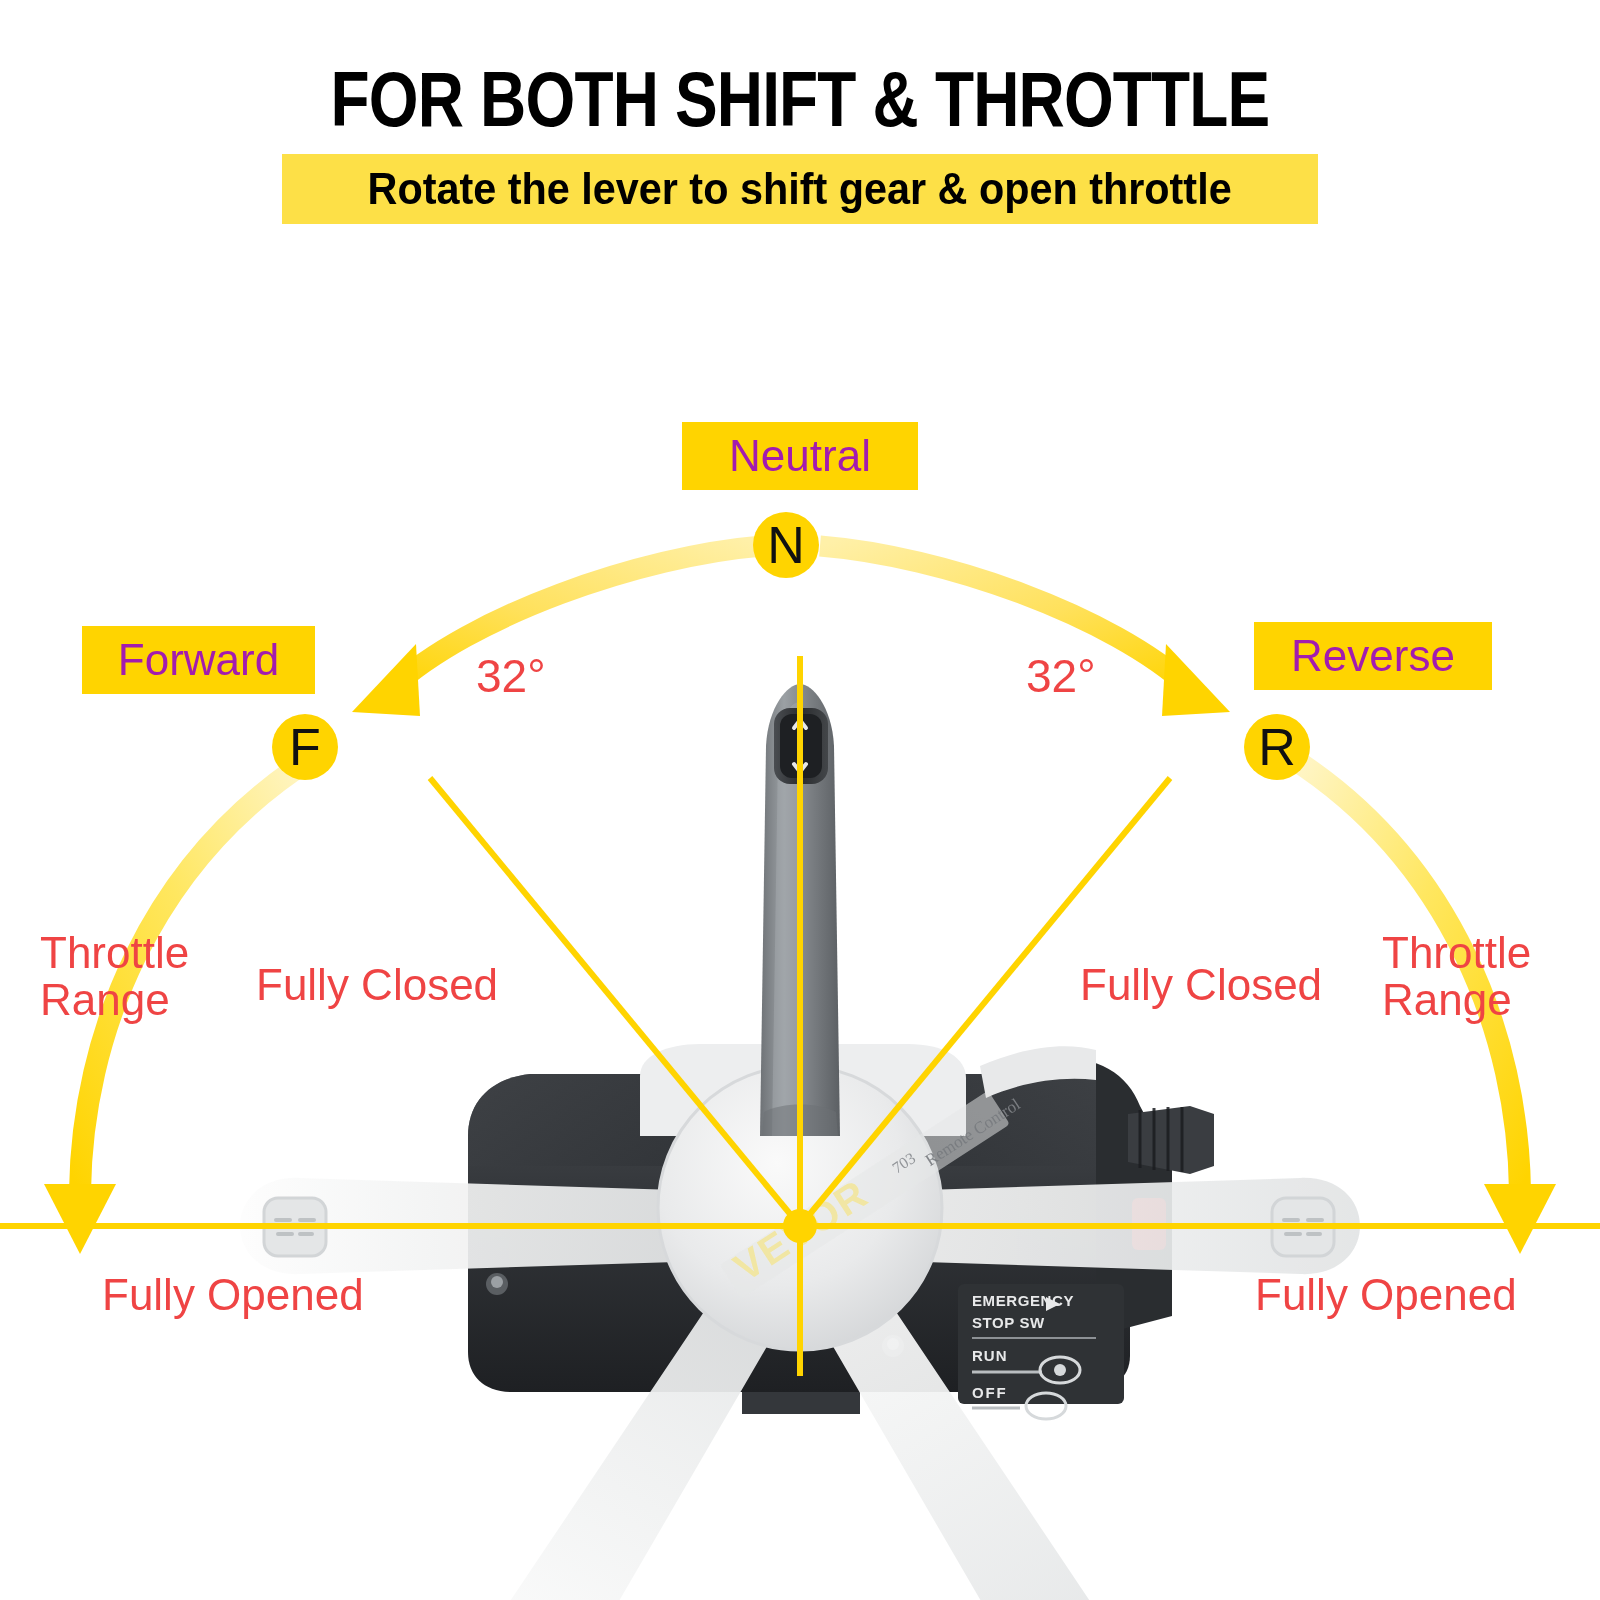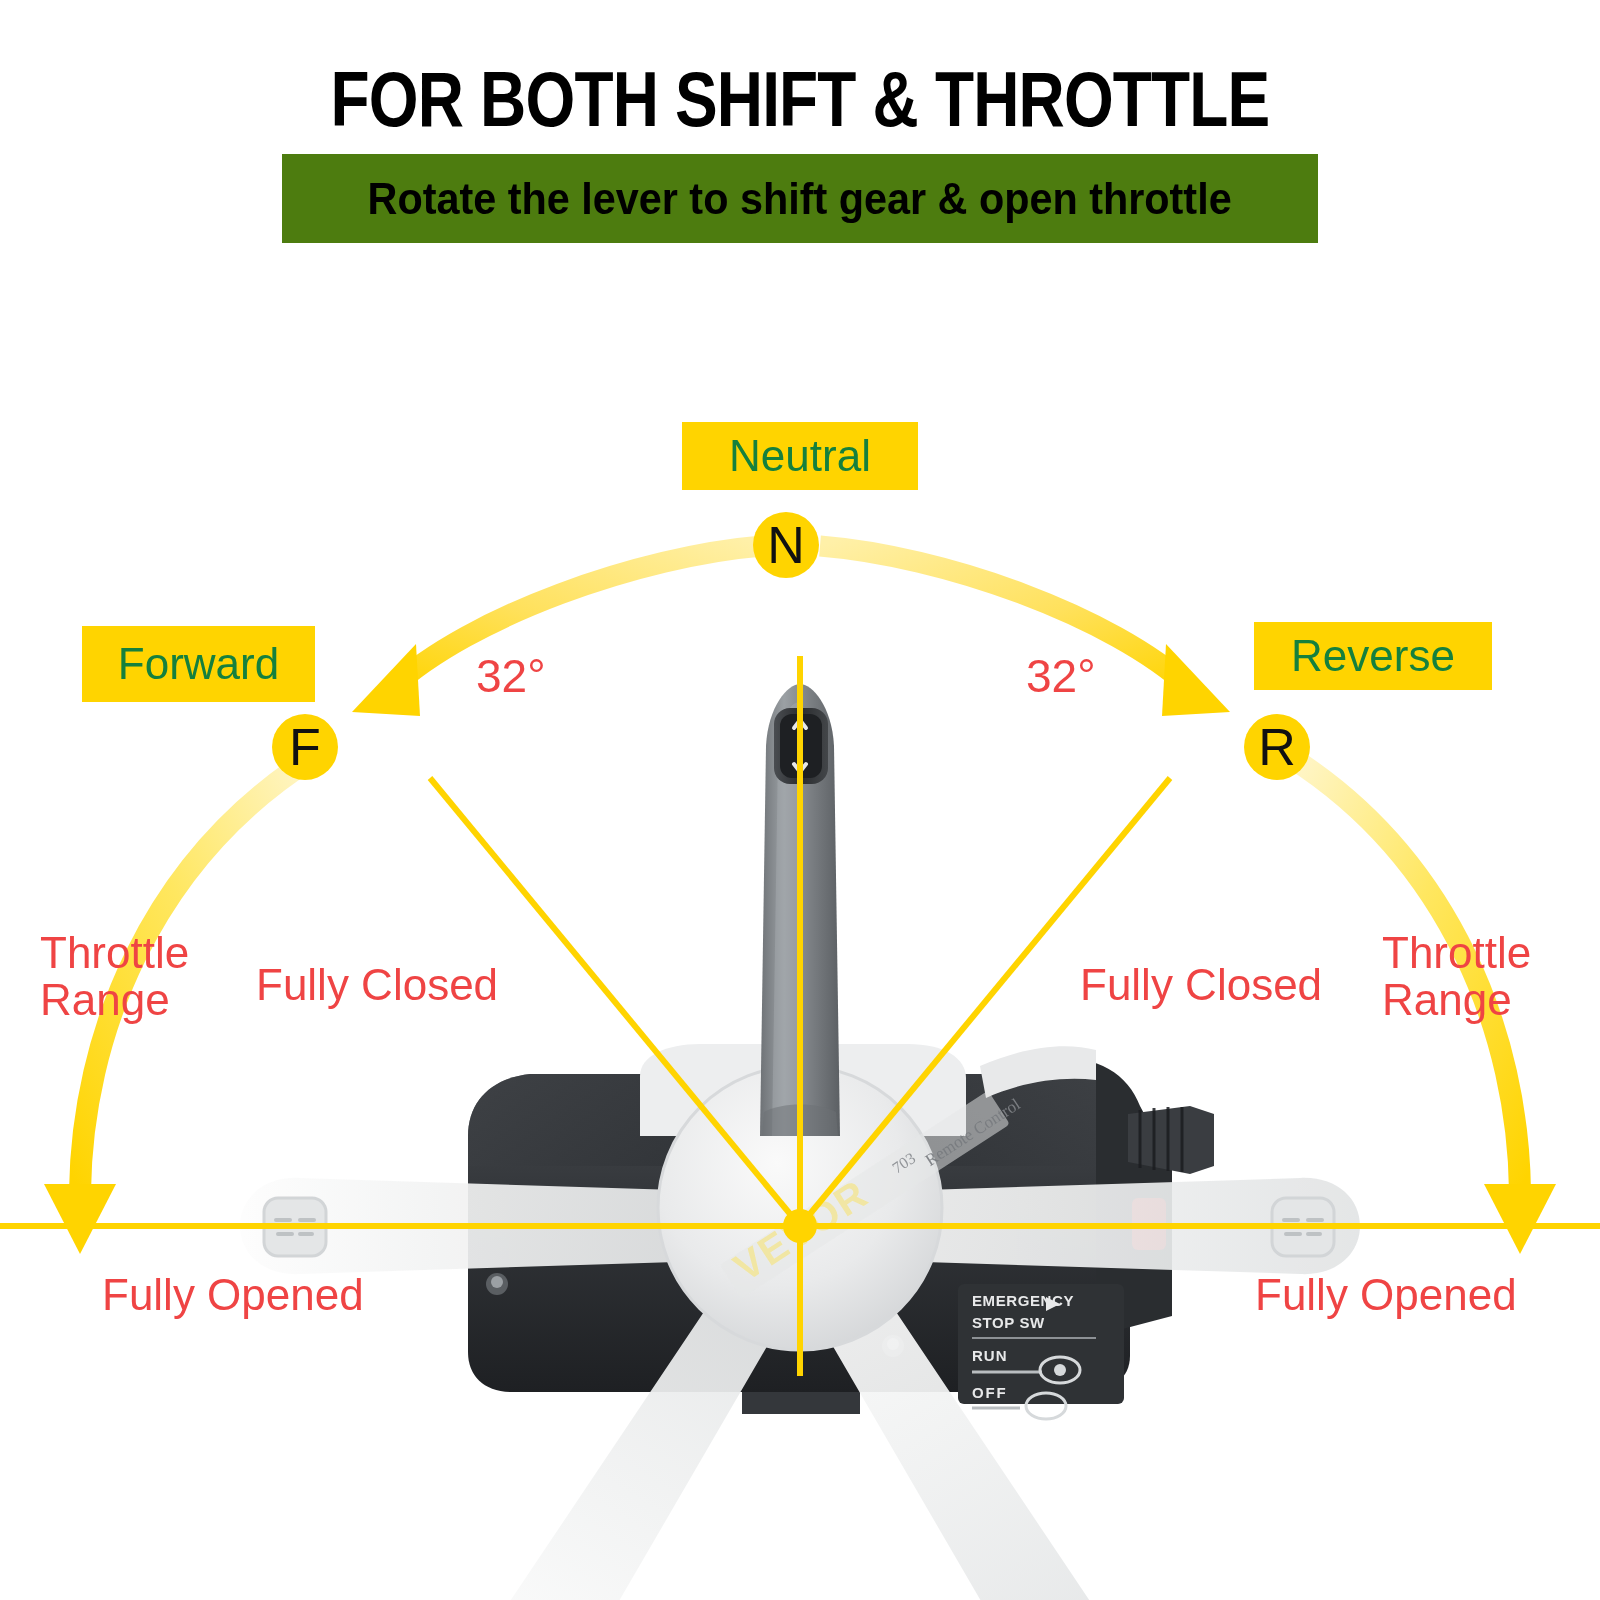--- a/index.html
+++ b/index.html
@@ -21,44 +21,44 @@
     font-weight:700;
     font-size:78px;
     letter-spacing:-1px;
     color:#000;
     transform:scaleX(.82);
     transform-origin:center top;
     white-space:nowrap;
   }
   .subbar{
     position:absolute;left:282px;top:138px;
-    width:1036px;height:89px;
-    background:#4d7c0f;
+    width:1036px;height:70px;
+    background:#fde047;
     display:flex;align-items:center;justify-content:center;
   }
   .subbar span{
     font-family:"Liberation Sans Narrow","Liberation Sans",sans-serif;
     font-weight:700;font-size:44px;color:#000;white-space:nowrap;
     transform:scaleX(.94);
   }
 
   
   .badge{
     position:absolute;
     background:#FFD400;
     display:flex;align-items:center;justify-content:center;
-    color:#15803d;
+    color:#a21caf;
     font-size:44px;
     line-height:1;
     white-space:nowrap;
     padding:0 14px;
     box-sizing:border-box;
   }
   #badge-neutral{left:682px;top:406px;width:236px;height:68px;}
-  #badge-forward{left:82px;top:610px;width:233px;height:76px;}
+  #badge-forward{left:82px;top:610px;width:233px;height:68px;}
   #badge-reverse{left:1238px;top:606px;width:238px;height:68px;margin-left:16px;}
 
   
   .disc{
     position:absolute;
     border-radius:50%;
     background:#FFD400;
     display:flex;align-items:center;justify-content:center;
     font-size:52px;color:#111;line-height:1;
   }

